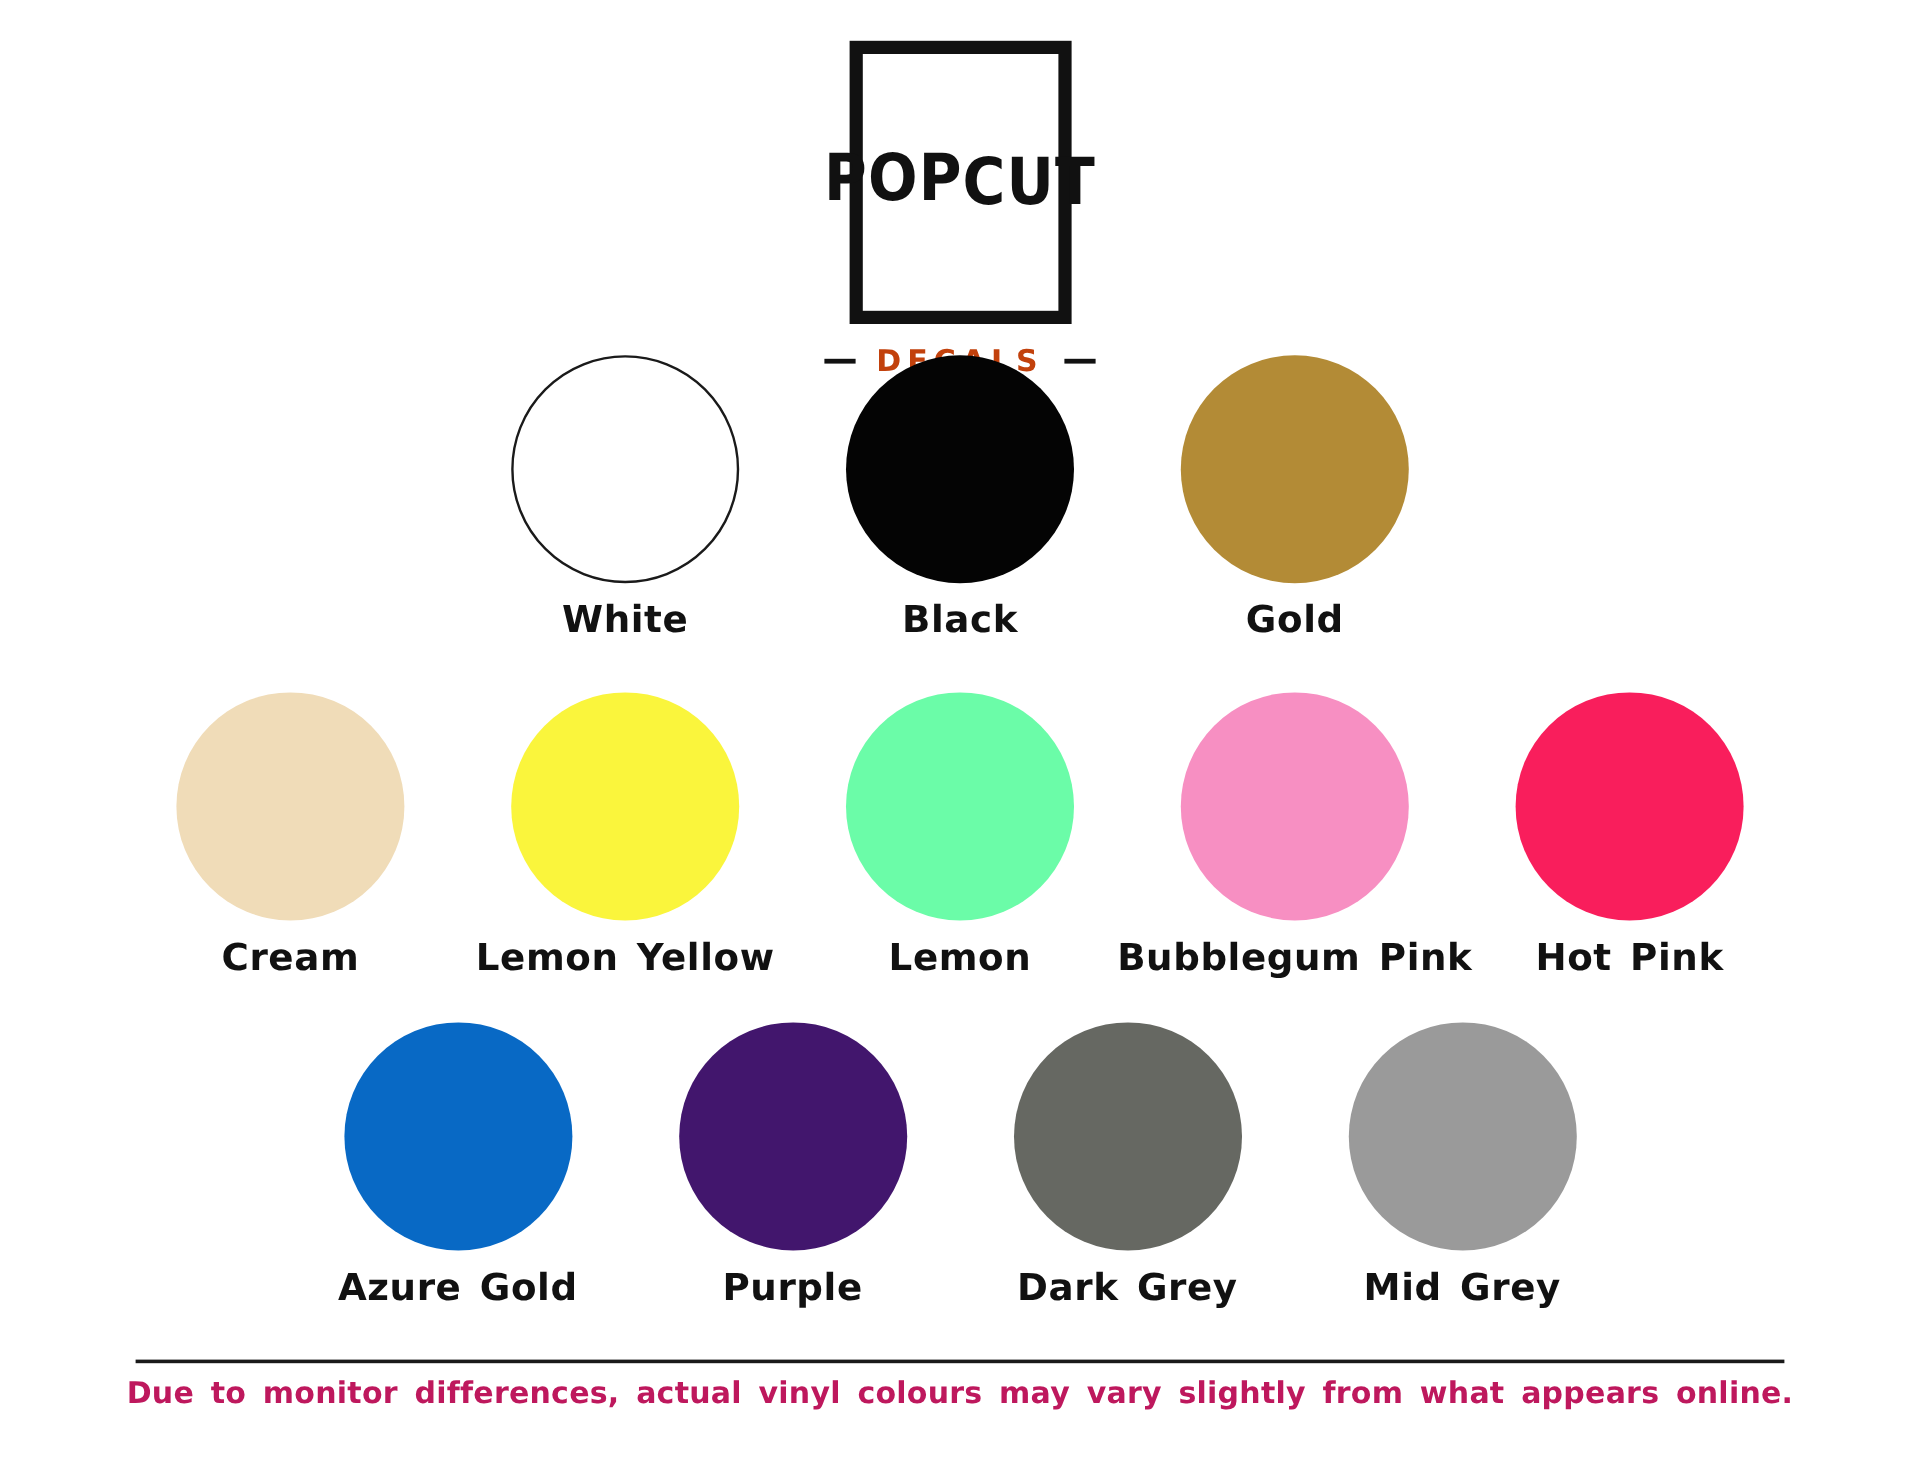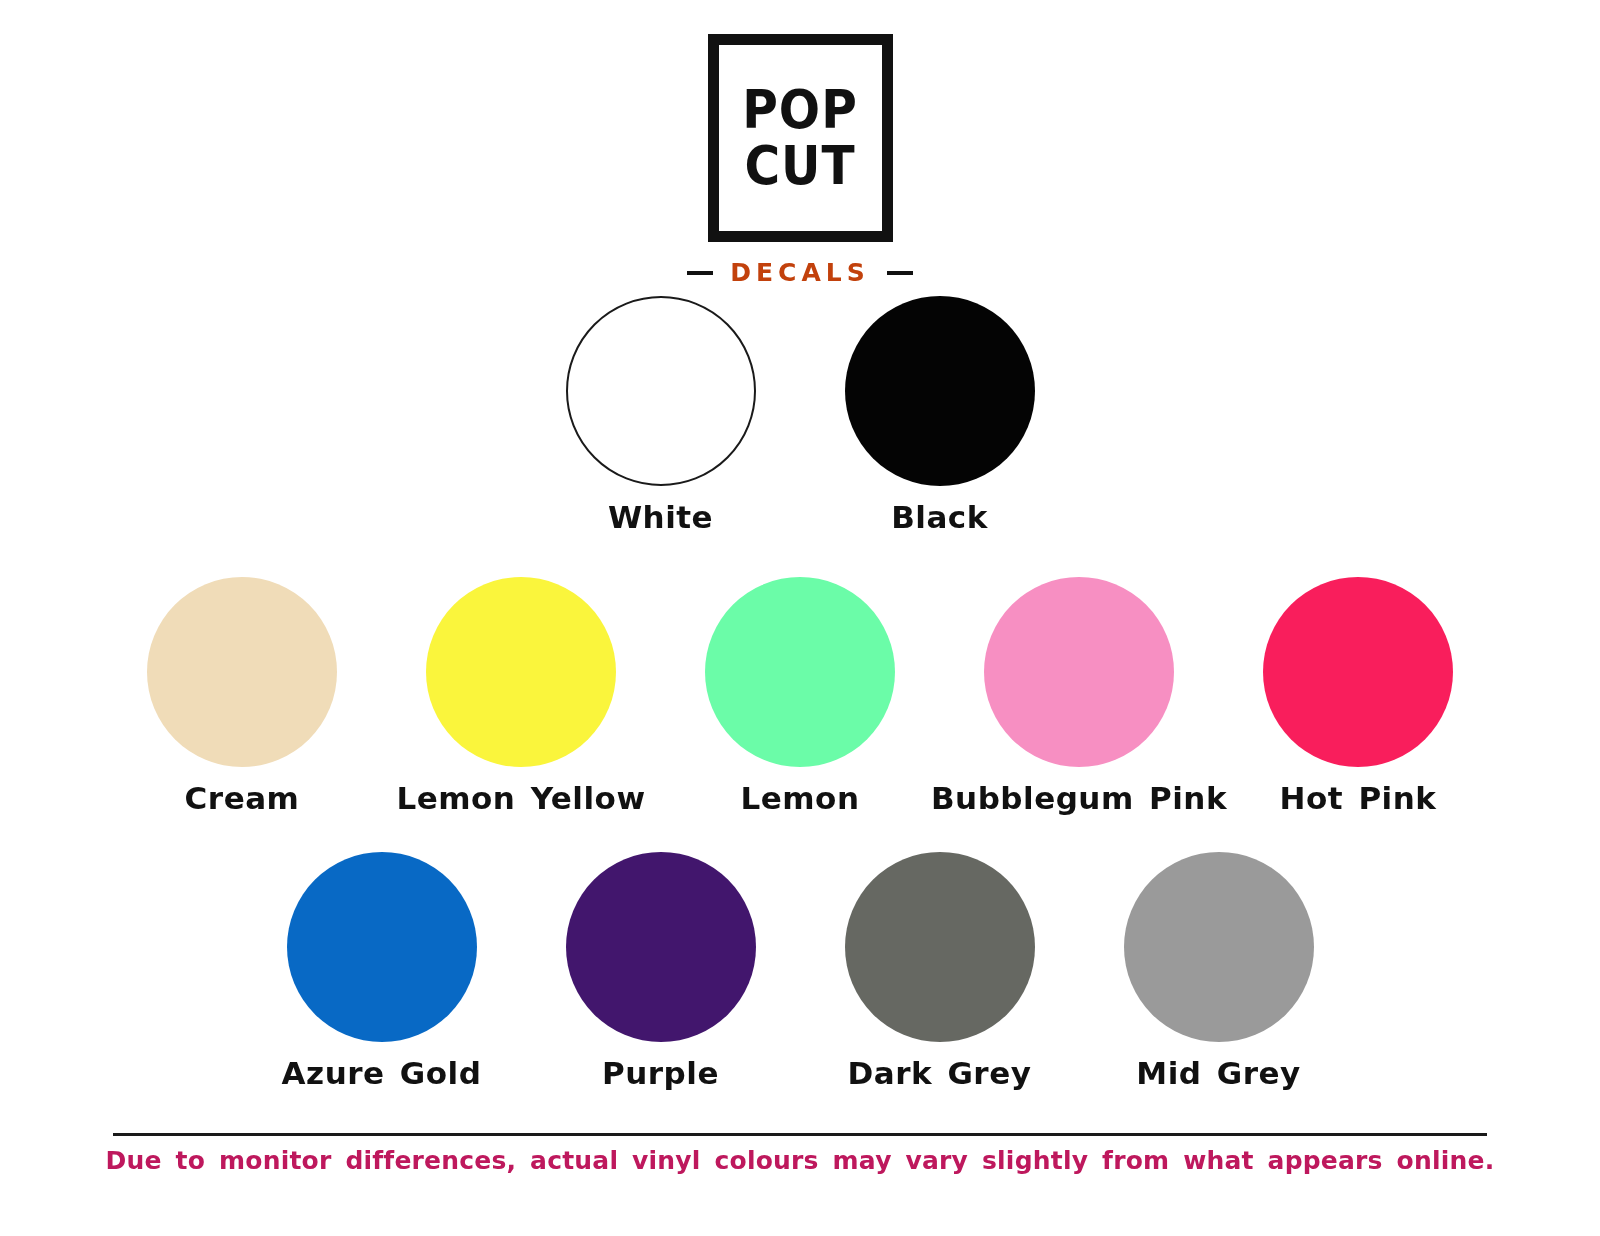--- a/index.html
+++ b/index.html
@@ -27,25 +27,25 @@
     position: absolute;
     top: 34px;
     left: 0;
     width: 1600px;
     display: flex;
     flex-direction: column;
     align-items: center;
   }
   .logo-square {
     width: 185px;
-    height: 208px;
+    height: 236px;
     border: 11px solid #111111;
     box-sizing: border-box;
     display: flex;
-    flex-direction: column;
+    flex-direction: row;
     align-items: center;
     justify-content: center;
     background: #ffffff;
   }
   .logo-line {
     font-weight: 900;
     color: #111111;
     line-height: 0.92;
     letter-spacing: 1px;
     font-size: 54px;
@@ -155,20 +155,24 @@
 
   <div class="row row-1">
     <div class="cell">
       <div class="swatch outlined" style="background:#FFFFFF"></div>
       <div class="swatch-label">White</div>
     </div>
     <div class="cell">
       <div class="swatch" style="background:#040404"></div>
       <div class="swatch-label">Black</div>
     </div>
+    <div class="cell">
+      <div class="swatch" style="background:#B38B36"></div>
+      <div class="swatch-label">Gold</div>
+    </div>
   </div>
 
   <div class="row row-2">
     <div class="cell">
       <div class="swatch" style="background:#F0DCB8"></div>
       <div class="swatch-label">Cream</div>
     </div>
     <div class="cell">
       <div class="swatch" style="background:#FAF53C"></div>
       <div class="swatch-label">Lemon Yellow</div>

